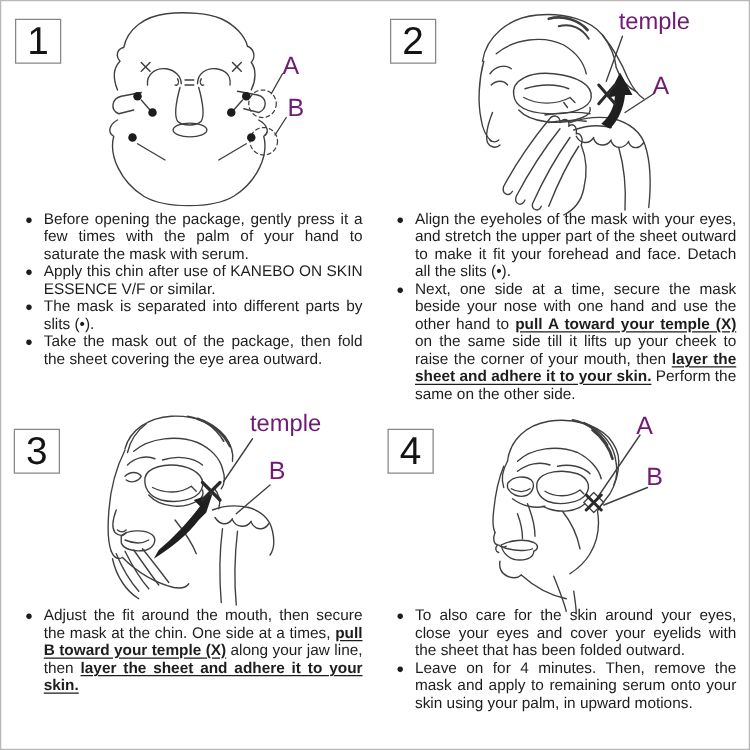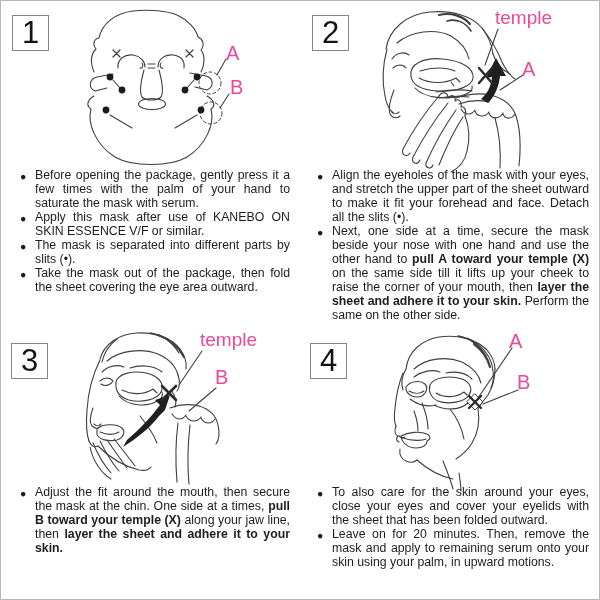--- a/index.html
+++ b/index.html
@@ -8,26 +8,26 @@
     box-shadow:inset 0 0 0 1px #b8b8b8;
     font-family:"Liberation Sans","DejaVu Sans",sans-serif;
     color:#1d1d1d;overflow:hidden;
   }
   .num-box{
     position:absolute;width:37px;height:36px;background:#fff;
     border:1px solid #868686;display:flex;align-items:center;justify-content:center;
     font-size:31px;color:#141414;box-sizing:border-box;
   }
   .illus{position:absolute;overflow:visible;}
-  .callout{position:absolute;font-size:19px;line-height:1;color:#ec4899;white-space:nowrap;}
+  .callout{position:absolute;font-size:19px;line-height:1;color:#701a75;white-space:nowrap;}
   .callout.ab{font-size:20px;}
   .bullets{position:absolute;font-size:12.3px;line-height:14px;text-align:justify;color:#1d1d1d;}
   .bullet-item{position:relative;padding-left:15px;margin:0;}
   .bullet-dot{position:absolute;left:0;top:1px;font-size:10.5px;line-height:14px;}
-  .emph{font-weight:bold;text-underline-offset:2px;}
+  .emph{font-weight:bold;text-decoration:underline;text-underline-offset:2px;}
   svg path, svg ellipse, svg circle{vector-effect:none;}
 </style>
 </head>
 <body>
 
 <div class="page">
 
   <div class="num-box" style="left:12px;top:15px;">
     <span>1</span>
   </div>
@@ -68,21 +68,21 @@
         <circle cx="115" cy="84" r="3.4"></circle>
       <circle cx="36" cy="104" r="3.4"></circle>
         <circle cx="131" cy="104" r="3.4"></circle>
     </g>
   </svg>
   <span class="callout ab" style="left:226px;top:43px;">A</span>
   <span class="callout ab" style="left:230px;top:77px;">B</span>
 
   <div class="bullets" style="left:20px;top:168px;width:270px;">
       <div class="bullet-item"><span class="bullet-dot">●</span><span><span>Before opening the package, gently press it a few times with the palm of your hand to saturate the mask with serum.</span></span></div>
-      <div class="bullet-item"><span class="bullet-dot">●</span><span><span>Apply this mask after use of KANEBO ON SKIN ESSENCE V/F or similar.</span></span></div>
+      <div class="bullet-item"><span class="bullet-dot">●</span><span><span>Apply this chin after use of KANEBO ON SKIN ESSENCE V/F or similar.</span></span></div>
       <div class="bullet-item"><span class="bullet-dot">●</span><span><span>The mask is separated into different parts by slits (•).</span></span></div>
       <div class="bullet-item"><span class="bullet-dot">●</span><span><span>Take the mask out of the package, then fold the sheet covering the eye area outward.</span></span></div>
     </div>
 
   <div class="num-box" style="left:312px;top:15px;">
     <span>2</span>
   </div>
 
   <svg class="illus" style="left:340px;top:6px;" width="235" height="168" viewBox="0 0 235 168">
     <g fill="none" stroke="#3f3f3f" stroke-width="1.1" stroke-linecap="round" stroke-linejoin="round">
@@ -214,16 +214,16 @@
       <path d="M 148,58 L 113,72"></path>
       <path d="M 105,62 L 113,70 L 105,78 L 97,70 Z" stroke-width="1"></path>
     </g>
     <path d="M 99,64 L 111,76 M 111,64 L 99,76" stroke="#2a2a2a" stroke-width="2.4" stroke-linecap="round" fill="none"></path>
   </svg>
   <span class="callout ab" style="left:509px;top:331px;">A</span>
   <span class="callout ab" style="left:517px;top:372px;">B</span>
 
   <div class="bullets" style="left:317px;top:485px;width:272px;">
       <div class="bullet-item"><span class="bullet-dot">●</span><span><span>To also care for the skin around your eyes, close your eyes and cover your eyelids with the sheet that has been folded outward.</span></span></div>
-      <div class="bullet-item"><span class="bullet-dot">●</span><span><span>Leave on for 20 minutes. Then, remove the mask and apply to remaining serum onto your skin using your palm, in upward motions.</span></span></div>
+      <div class="bullet-item"><span class="bullet-dot">●</span><span><span>Leave on for 4 minutes. Then, remove the mask and apply to remaining serum onto your skin using your palm, in upward motions.</span></span></div>
     </div>
 
 </div>
 
 </body></html>

